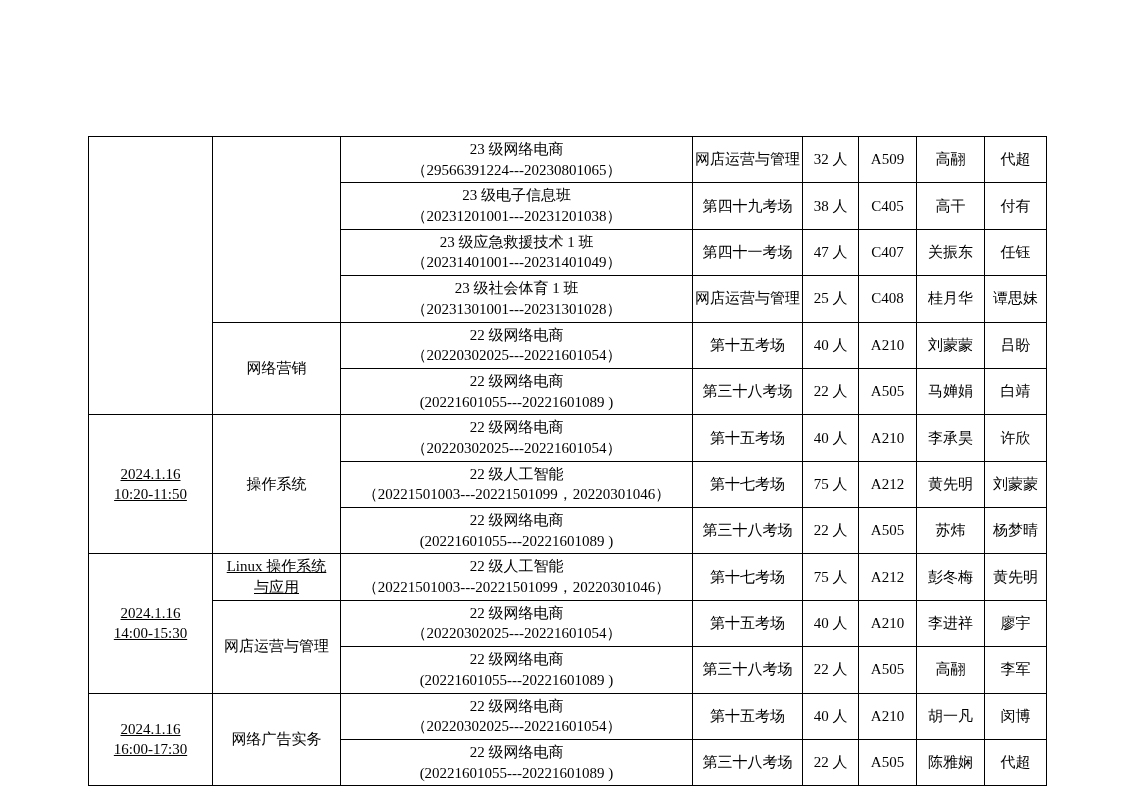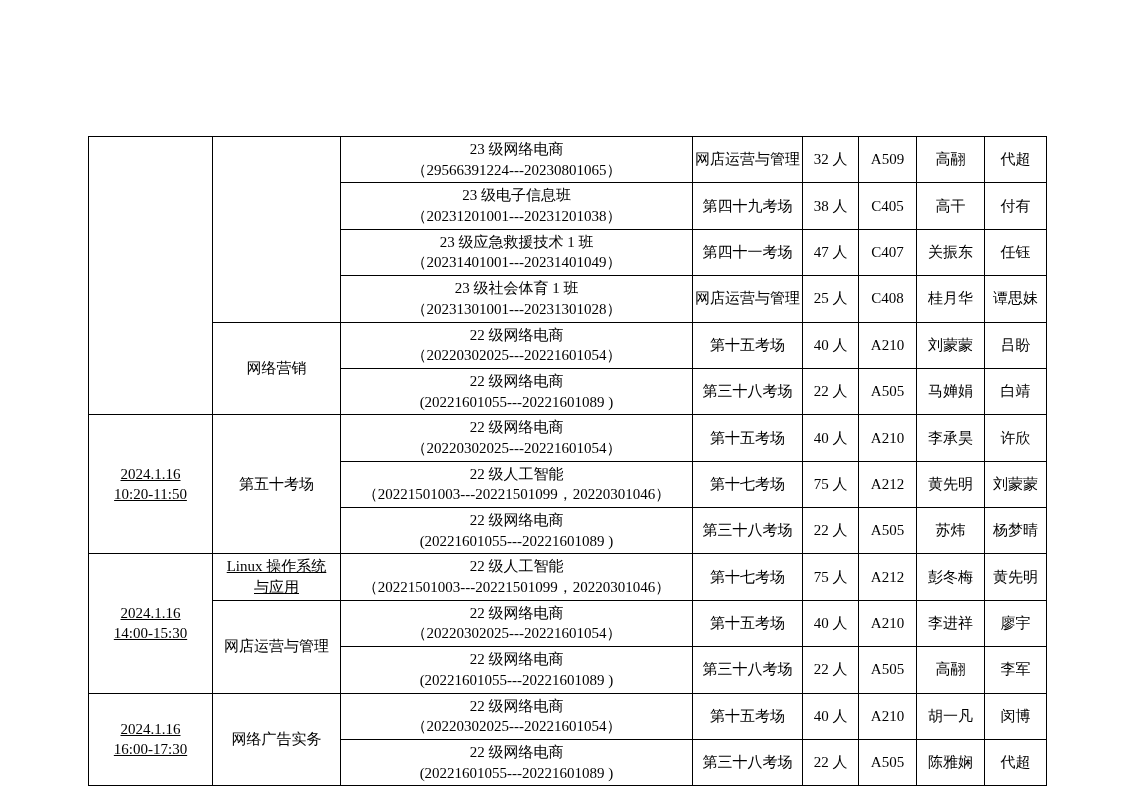--- a/index.html
+++ b/index.html
@@ -154,21 +154,21 @@
           <td>A505</td>
           <td>马婵娟</td>
           <td>白靖</td>
         </tr>
 
         <tr>
           <td rowspan="3" class="date-cell">
             <span class="l1">2024.1.16</span>
             <span class="l2">10:20-11:50</span>
           </td>
-          <td rowspan="3">第五十考场</td>
+          <td rowspan="3">操作系统</td>
           <td class="cell-two-line">
             <span class="l1">22 级网络电商</span>
             <span class="l2">（20220302025---20221601054）</span>
           </td>
           <td>第十五考场</td>
           <td>40 人</td>
           <td>A210</td>
           <td>李承昊</td>
           <td>许欣</td>
         </tr>

